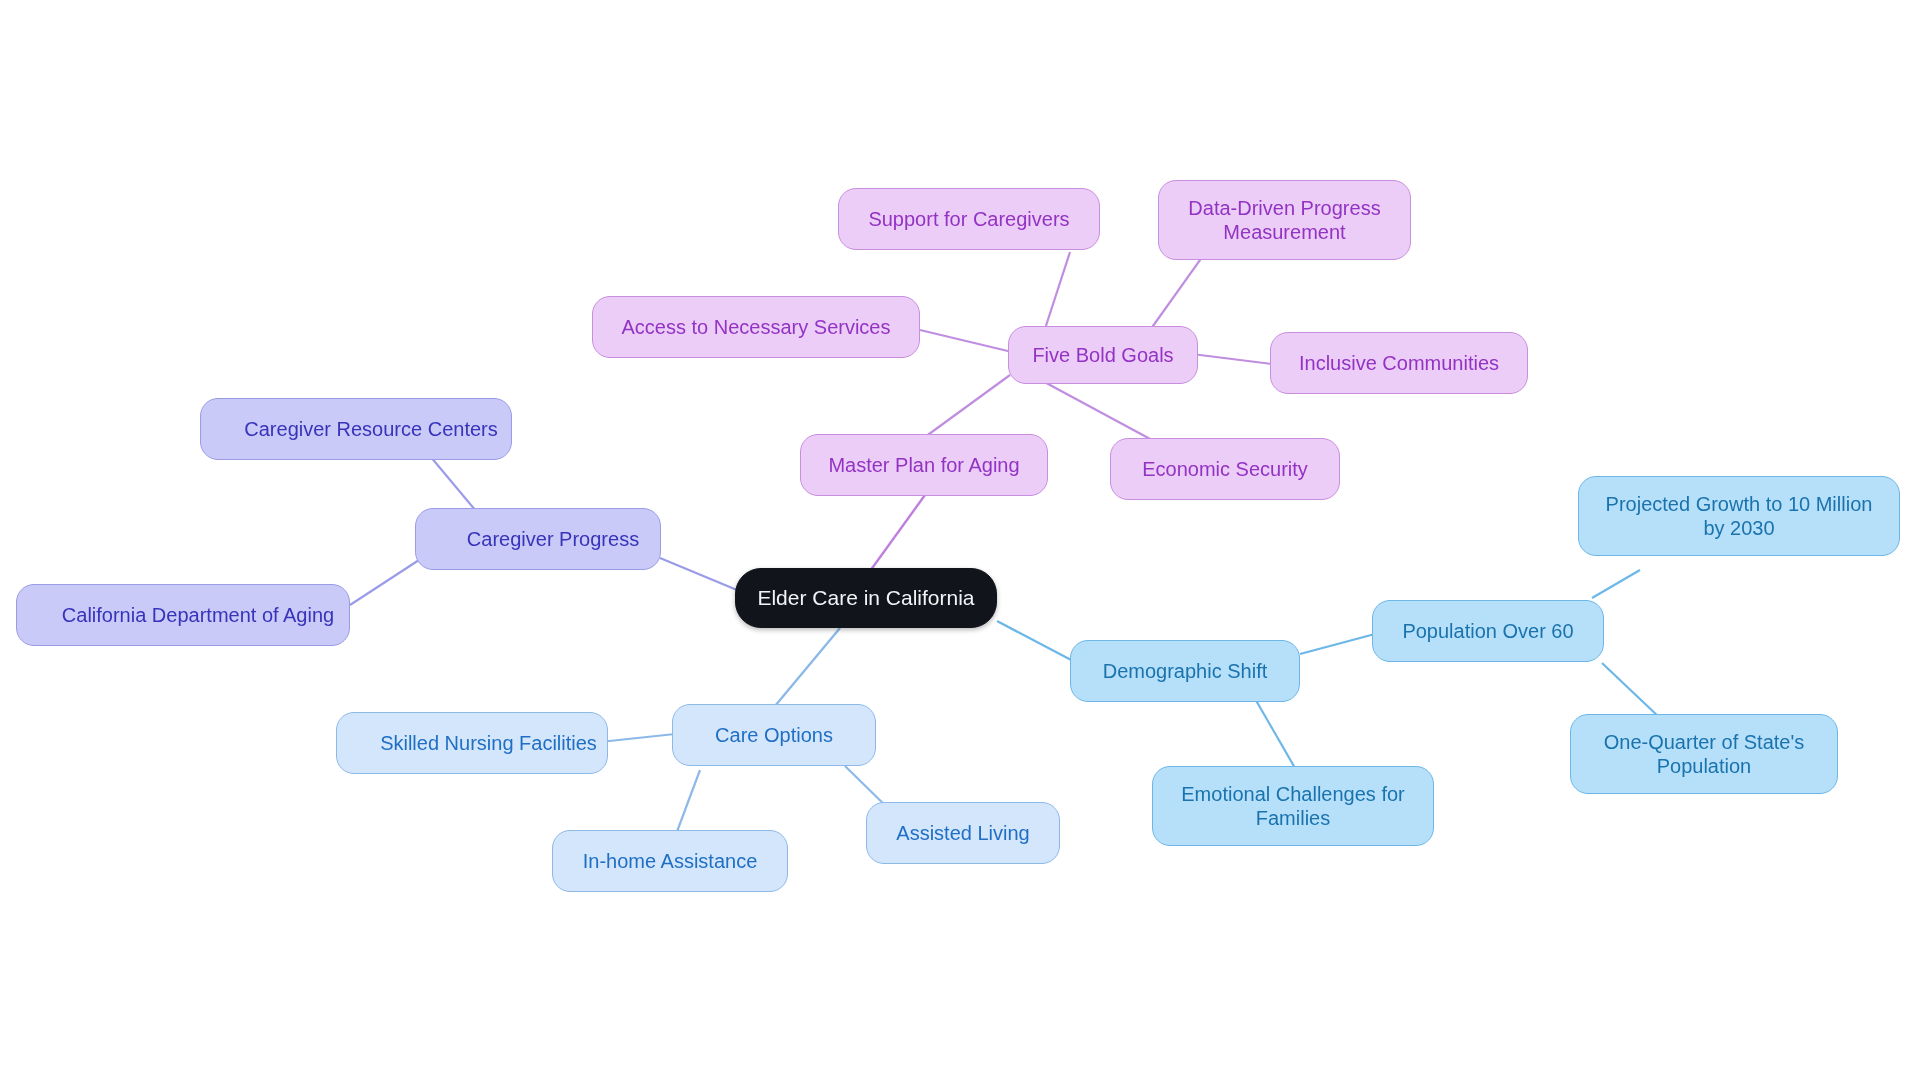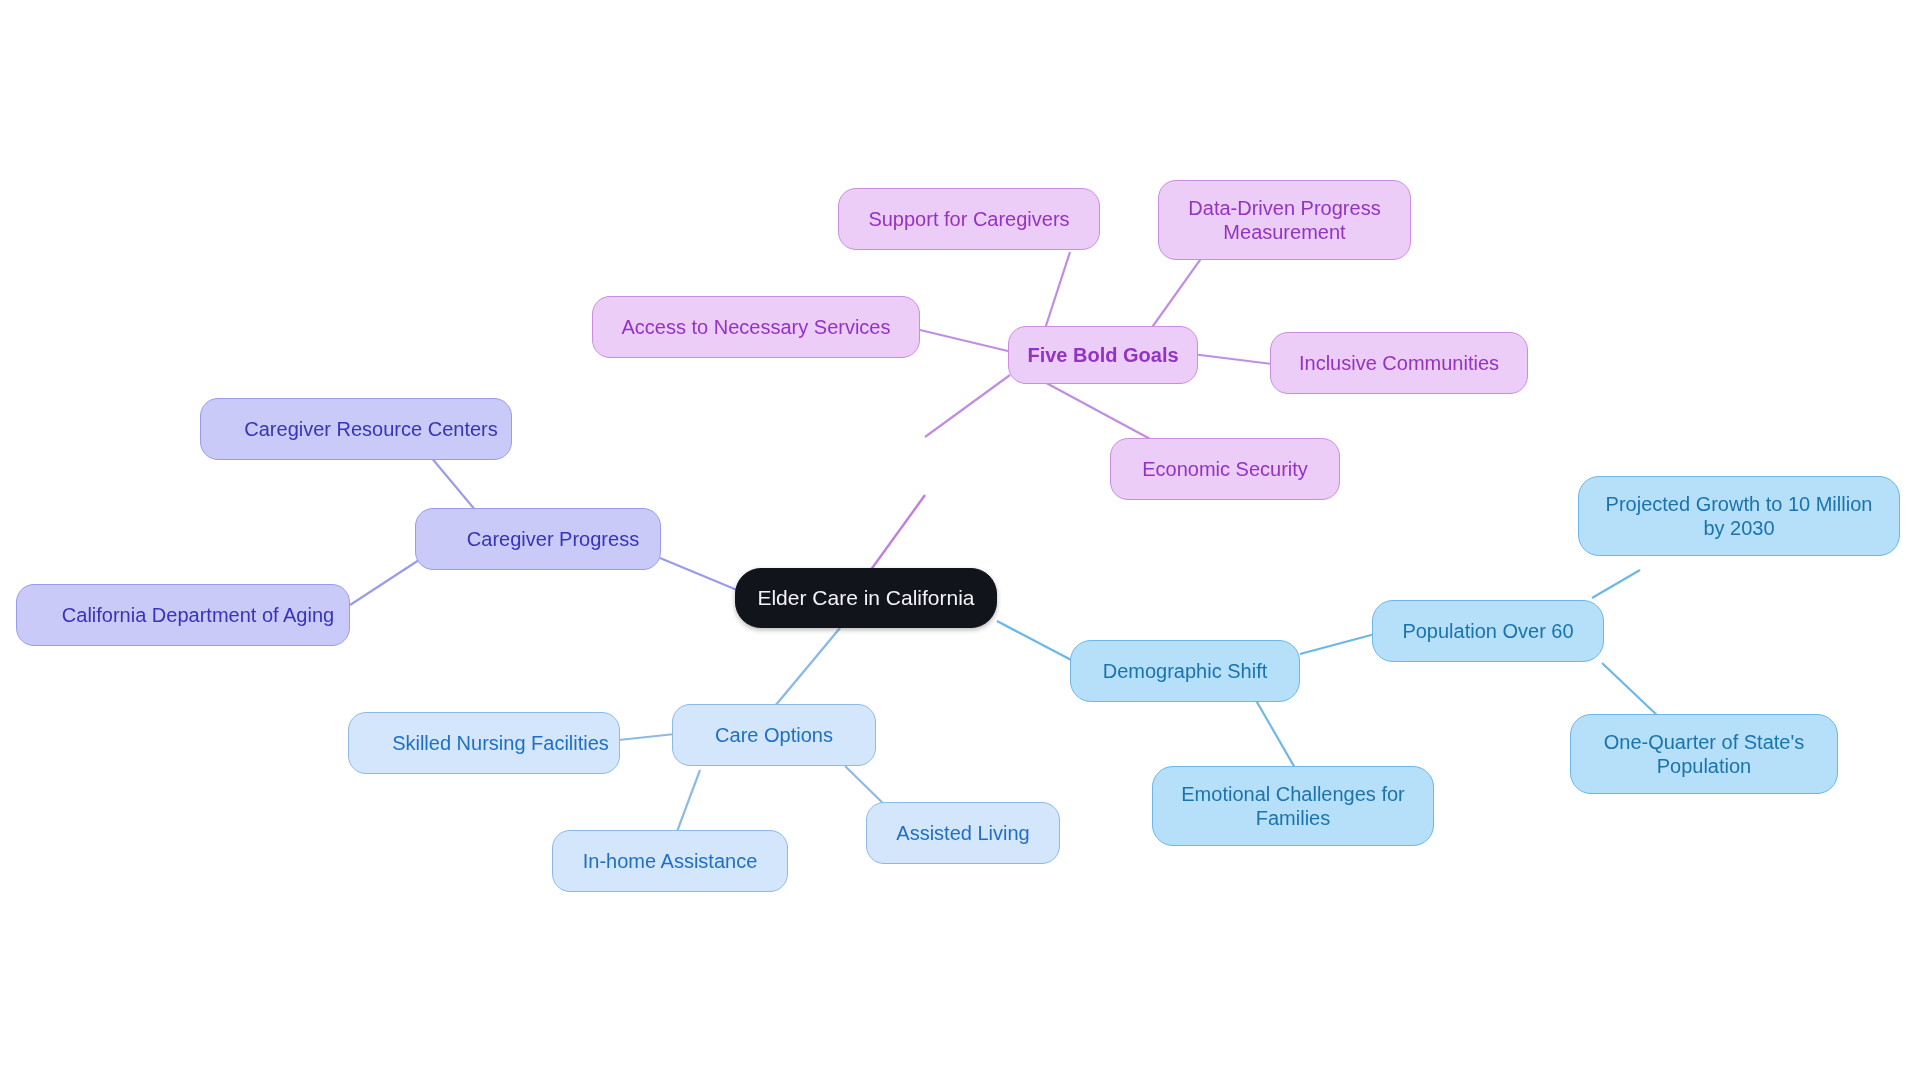--- a/index.html
+++ b/index.html
@@ -55,21 +55,20 @@
     border-color: #9a9ce8;
     color: #3734bb;
     font-size: 20px;
     padding-left: 40px;
   }
   .node.sky {
     background: #b6e0fa;
     border-color: #6cb7e8;
     color: #1a73ad;
     font-size: 20px;
-    border-radius: 21px;
   }
   .node.paleblue {
     background: #d4e6fb;
     border-color: #8db9e8;
     color: #1f6fc4;
     font-size: 20px;
   }
 </style>
 </head>
 <body>
@@ -103,22 +102,23 @@
 
     <path d="M 840 628 L 765 718" stroke="#8db9e8" stroke-width="2.4" fill="none"></path>
 
     <path d="M 675 734 L 600 742" stroke="#8db9e8" stroke-width="2.2" fill="none"></path>
     <path d="M 700 770 L 672 845" stroke="#8db9e8" stroke-width="2.2" fill="none"></path>
     <path d="M 845 766 L 895 815" stroke="#8db9e8" stroke-width="2.2" fill="none"></path>
   </svg>
 
   <div class="node root" style="left:735px; top:568px; width:262px; height:60px;">Elder Care in California</div>
 
+  <div class="node purple" style="left:800px; top:434px; width:248px; height:62px;">Master Plan for Aging</div>
 
-  <div class="node purple" style="left:1008px; top:326px; width:190px; height:58px;font-weight:bold;">Five Bold Goals</div>
+  <div class="node purple" style="left:1008px; top:326px; width:190px; height:58px;">Five Bold Goals</div>
 
   <div class="node purple" style="left:838px; top:188px; width:262px; height:62px;">Support for Caregivers</div>
 
   <div class="node purple" style="left:1158px; top:180px; width:253px; height:80px;">Data-Driven Progress
 Measurement</div>
 
   <div class="node purple" style="left:592px; top:296px; width:328px; height:62px;">Access to Necessary Services</div>
 
   <div class="node purple" style="left:1270px; top:332px; width:258px; height:62px;">Inclusive Communities</div>
 
@@ -138,19 +138,19 @@
 by 2030</div>
 
   <div class="node sky" style="left:1570px; top:714px; width:268px; height:80px;">One-Quarter of State's
 Population</div>
 
   <div class="node sky" style="left:1152px; top:766px; width:282px; height:80px;">Emotional Challenges for
 Families</div>
 
   <div class="node paleblue" style="left:672px; top:704px; width:204px; height:62px;">Care Options</div>
 
-  <div class="node paleblue" style="left:348px; top:712px; width:272px; height:62px;padding-left:43px;">Skilled Nursing Facilities</div>
+  <div class="node paleblue" style="left:336px; top:712px; width:272px; height:62px;padding-left:43px;">Skilled Nursing Facilities</div>
 
   <div class="node paleblue" style="left:552px; top:830px; width:236px; height:62px;">In-home Assistance</div>
 
   <div class="node paleblue" style="left:866px; top:802px; width:194px; height:62px;">Assisted Living</div>
 
 </div>
 
 </body></html>

